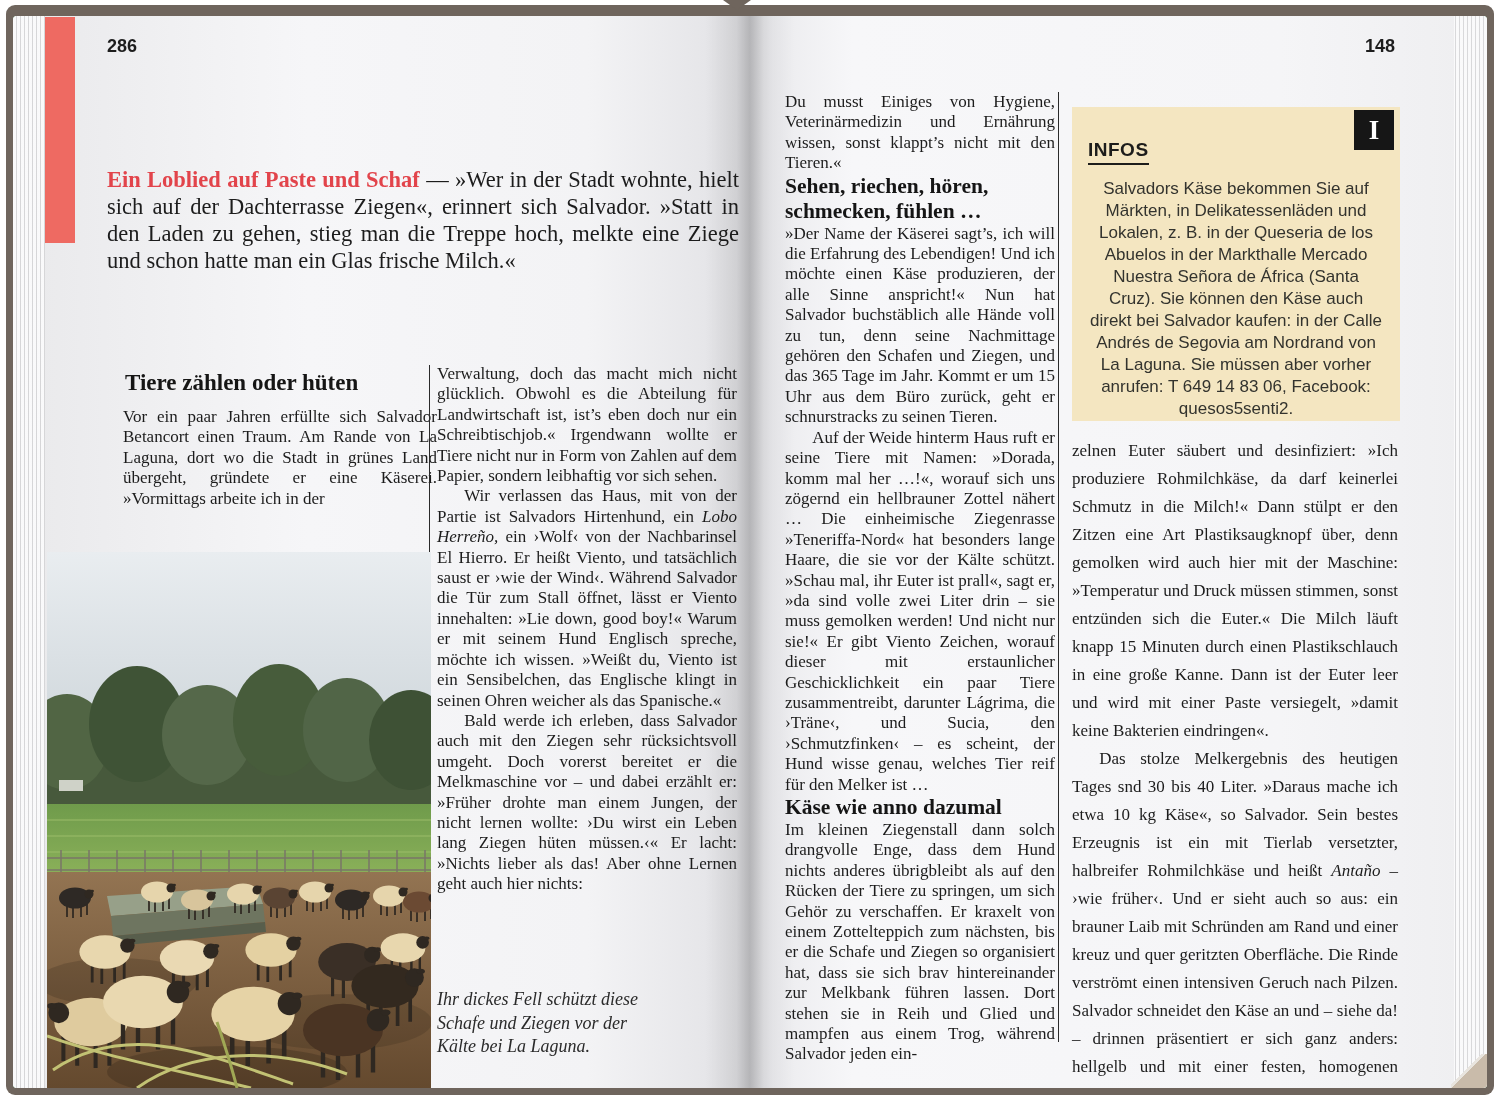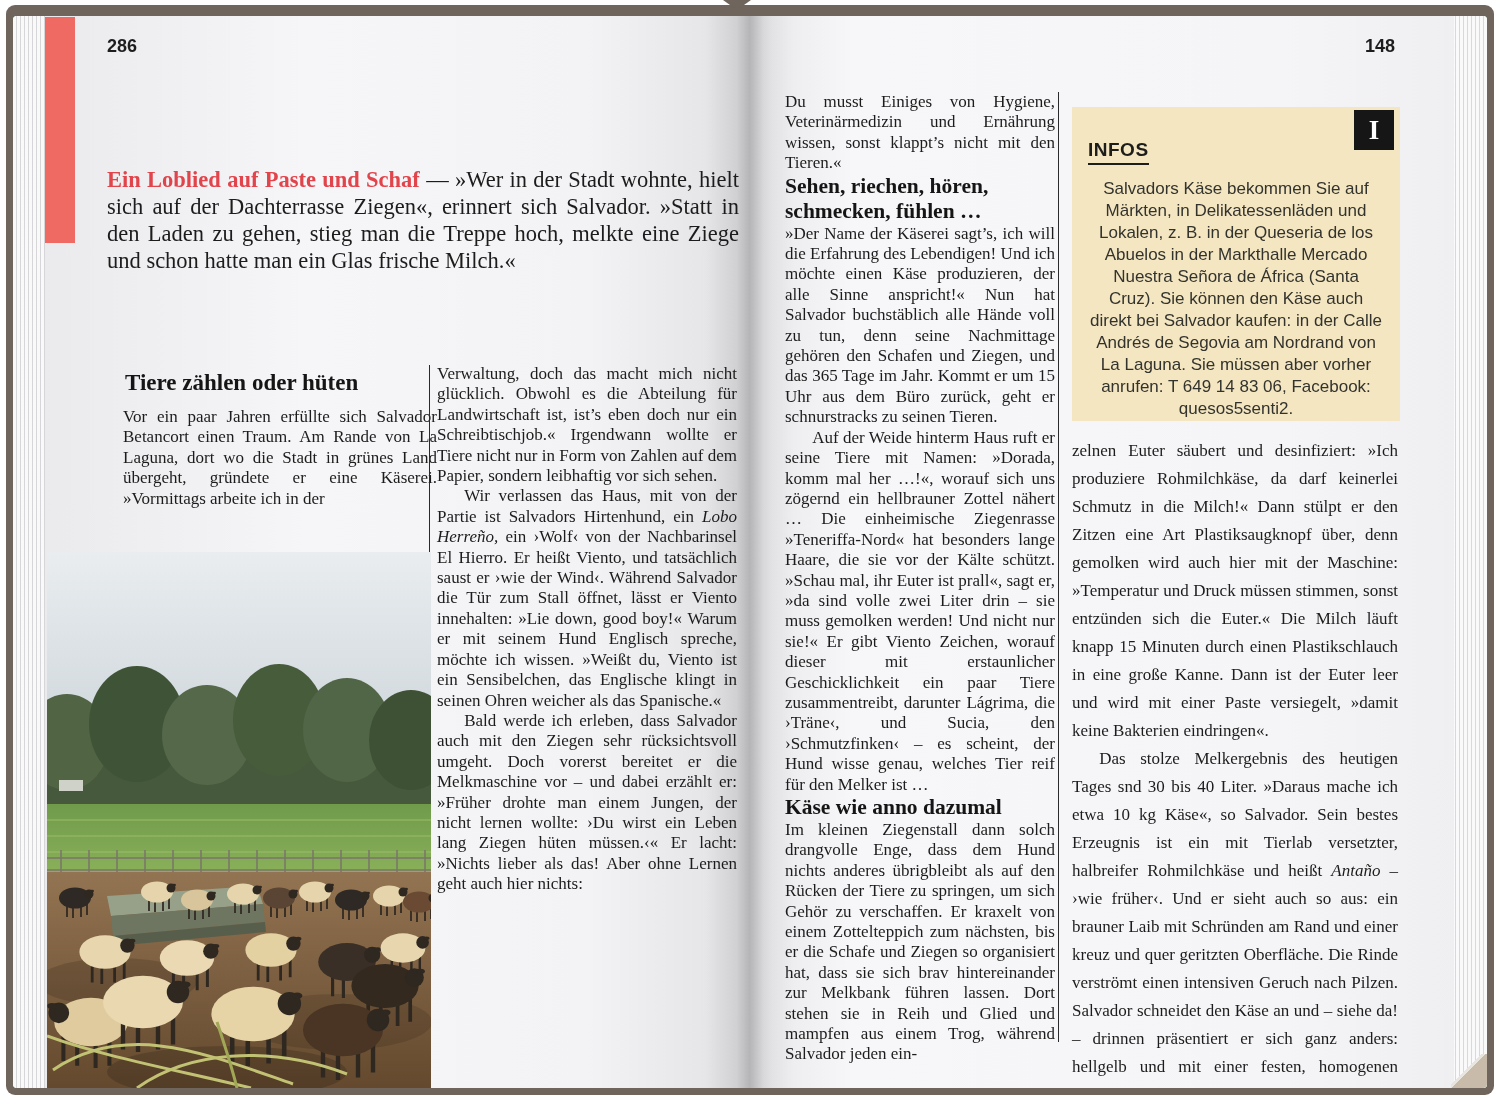--- a/index.html
+++ b/index.html
@@ -81,20 +81,21 @@
       </div>
 
       <div class="col-rule" style="left:416px;top:349px;height:596px;"></div>
 
       <div class="body-col" style="left:424px;top:348px;width:300px;">
         <p>Verwaltung, doch das macht mich nicht glücklich. Obwohl es die Abteilung für Landwirtschaft ist, ist’s eben doch nur ein Schreibtischjob.« Irgendwann wollte er Tiere nicht nur in Form von Zahlen auf dem Papier, sondern leibhaftig vor sich sehen.</p>
         <p class="indent"><span>Wir verlassen das Haus, mit von der Partie ist Salvadors Hirtenhund, ein </span><i>Lobo Herreño,</i><span> ein ›Wolf‹ von der Nachbarinsel El Hierro. Er heißt Viento, und tatsächlich saust er ›wie der Wind‹. Während Salvador die Tür zum Stall öffnet, lässt er Viento innehalten: »Lie down, good boy!« Warum er mit seinem Hund Englisch spreche, möchte ich wissen. »Weißt du, Viento ist ein Sensibelchen, das Englische klingt in seinen Ohren weicher als das Spanische.«</span></p>
         <p class="indent">Bald werde ich erleben, dass Salvador auch mit den Ziegen sehr rücksichtsvoll umgeht. Doch vorerst bereitet er die Melkmaschine vor – und dabei erzählt er: »Früher drohte man einem Jungen, der nicht lernen wollte: ›Du wirst ein Leben lang Ziegen hüten müssen.‹« Er lacht: »Nichts lieber als das! Aber ohne Lernen geht auch hier nichts:</p>
       </div>
 
+      <div class="caption">Ihr dickes Fell schützt diese Schafe und Ziegen vor der Kälte bei La Laguna.</div>
 
       <div class="photo">
         <svg width="384" height="536" viewBox="0 0 384 536" xmlns="http://www.w3.org/2000/svg">
           <defs>
             <linearGradient id="sky" x1="0" y1="0" x2="0" y2="1">
               <stop offset="0" stop-color="#e9edf0"></stop>
                 <stop offset="1" stop-color="#ccd4d9"></stop>
             </linearGradient>
             <linearGradient id="field" x1="0" y1="0" x2="0" y2="1">
               <stop offset="0" stop-color="#6f9b4b"></stop>

